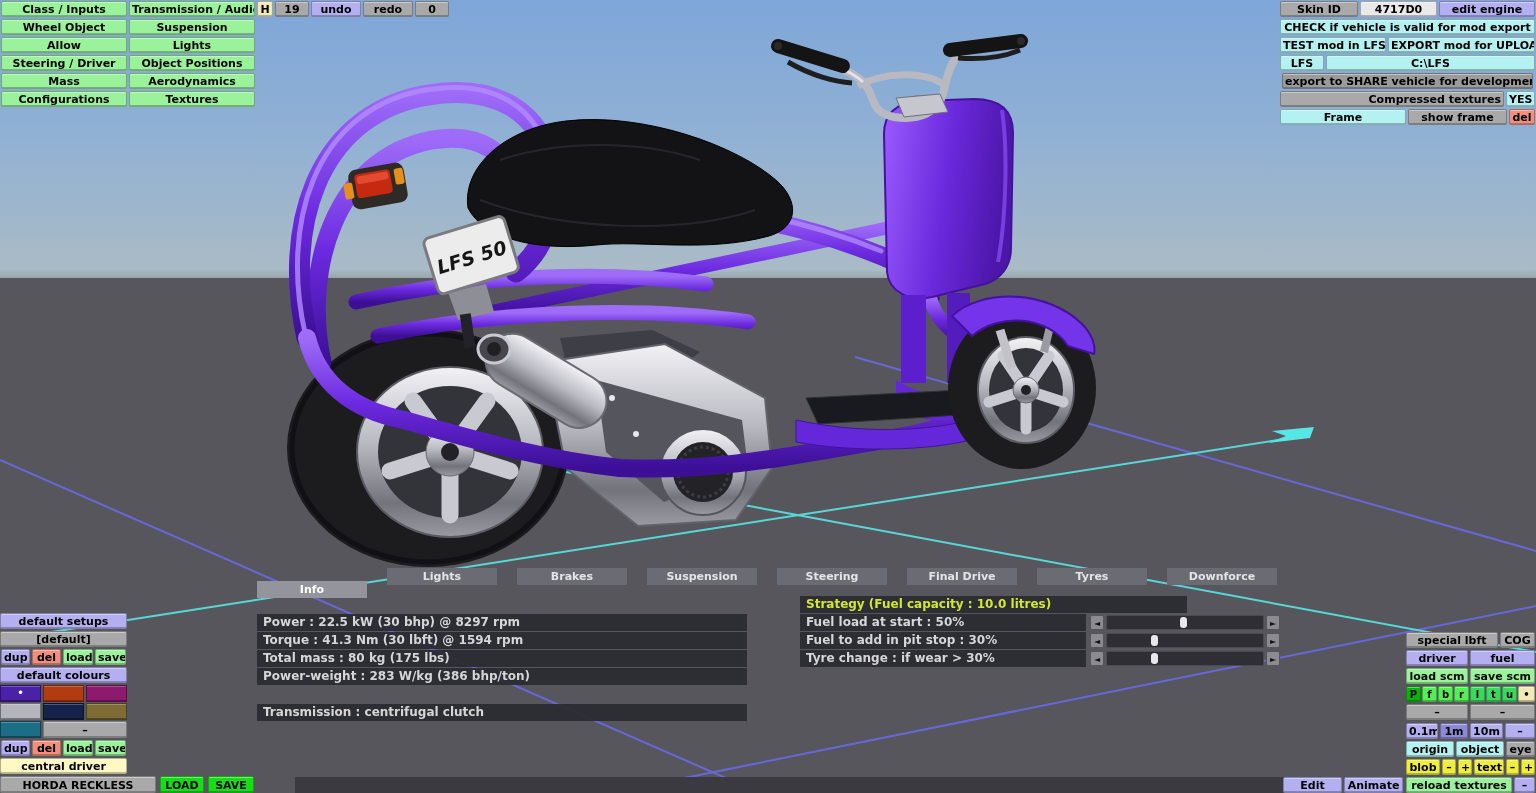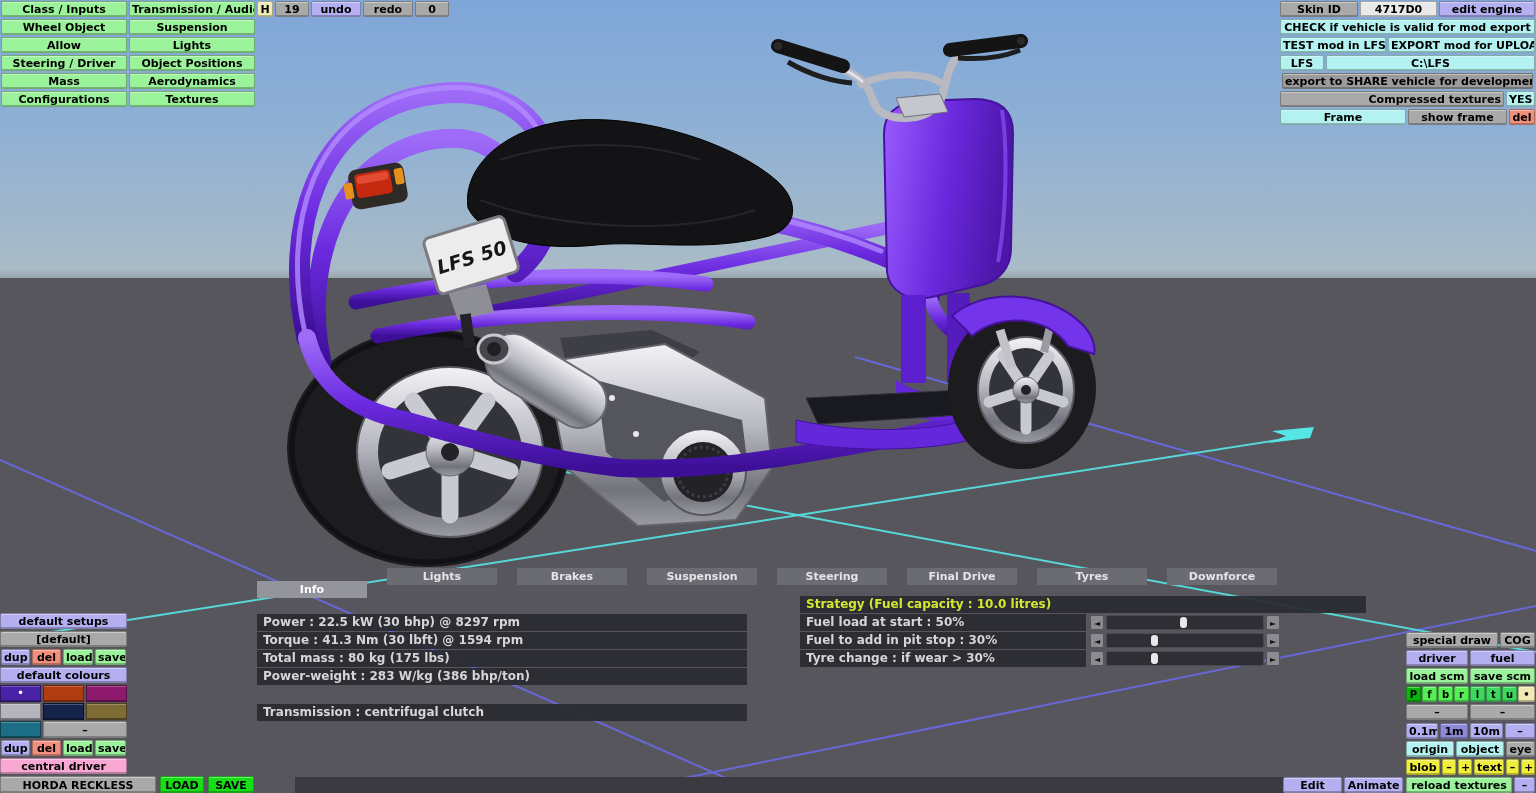--- a/index.html
+++ b/index.html
@@ -9,21 +9,21 @@
        background:linear-gradient(#7ea6d8 0%,#8fb0d5 45%,#a9bbc6 97%,#98a6ab 100%);}
   .ground{position:absolute;left:0;top:278px;width:1536px;height:515px;background:#56565c;}
   #scene{position:absolute;left:0;top:0;}
   .btn{position:absolute;height:16px;line-height:16px;text-align:center;font-size:11px;
        font-weight:bold;color:#000;box-sizing:border-box;border:1px solid rgba(40,40,40,.35);
        border-radius:2px;white-space:nowrap;overflow:hidden;padding:0 2px;
        box-shadow:inset 0 1px 0 rgba(255,255,255,.4),inset 0 -1px 0 rgba(0,0,0,.25);cursor:default;}
   .green{background:#9af29a}.bgreen{background:#17dd17}.gray{background:#a9a9a9}
   .dgray{background:#9b9b9b}.lav{background:#b3aff1}.lavsel{background:#8d89d6}
   .cyan{background:#b4f1f1}.salmon{background:#f0907c}.white{background:#e9e9e9}
-  .cream{background:#f2eab4}.yellow{background:#f0ee3c}.ltgray{background:#f9a8d4}
+  .cream{background:#f2eab4}.yellow{background:#f0ee3c}.ltgray{background:#fef9c3}
   .drow{position:absolute;height:17px;line-height:17px;background:rgba(42,42,50,.93);
         color:#d6d6d8;font-size:12px;font-weight:bold;padding:0 6px;box-sizing:border-box;
         white-space:nowrap;overflow:hidden;}
   .tab{position:absolute;height:17px;line-height:17px;width:110px;background:#6b6b73;
        color:#e4e4e6;text-align:center;font-size:11px;font-weight:bold;cursor:default;}
   .tab.sel{background:#94949c;color:#fff;margin-top:13px;}
   .hdr{color:#d3e830;}
   .sl-arrow{position:absolute;width:14px;height:15px;background:#8b8b91;color:#111;
         font-size:8px;line-height:15px;text-align:center;border:1px solid #55555c;
         box-sizing:border-box;border-radius:2px;}
@@ -229,21 +229,21 @@
   <div class="tab" style="left:907px;top:568px">Final Drive</div>
   <div class="tab" style="left:1037px;top:568px">Tyres</div>
   <div class="tab" style="left:1167px;top:568px">Downforce</div>
 
   <div class="drow" style="left:257px;top:614px;width:490px">Power : 22.5 kW (30 bhp) @ 8297 rpm</div>
   <div class="drow" style="left:257px;top:632px;width:490px">Torque : 41.3 Nm (30 lbft) @ 1594 rpm</div>
   <div class="drow" style="left:257px;top:650px;width:490px">Total mass : 80 kg (175 lbs)</div>
   <div class="drow" style="left:257px;top:668px;width:490px">Power-weight : 283 W/kg (386 bhp/ton)</div>
   <div class="drow" style="left:257px;top:704px;width:490px">Transmission : centrifugal clutch</div>
 
-  <div class="drow hdr" style="left:800px;top:596px;width:566px">Strategy (Fuel capacity : 10.0 litres)</div>
+  <div class="drow hdr" style="left:800px;top:596px;width:387px">Strategy (Fuel capacity : 10.0 litres)</div>
 
   <div class="drow" style="left:800px;top:614px;width:286px">Fuel load at start : 50%</div>
   <div class="sl-arrow" style="left:1090px;top:615px">◄</div>
   <div class="sl-track" style="left:1106px;top:615px;width:158px">
     <div class="sl-thumb" style="left: 47%;"></div>
   </div>
   <div class="sl-arrow" style="left:1266px;top:615px">►</div>
 
   <div class="drow" style="left:800px;top:632px;width:286px">Fuel to add in pit stop : 30%</div>
   <div class="sl-arrow" style="left:1090px;top:633px">◄</div>
@@ -283,21 +283,21 @@
   <div class="btn green" style="left:95px;top:740px;width:31px">save</div>
 
   <div class="btn ltgray" style="left:0;top:758px;width:127px">central driver</div>
 
   <div class="btn gray" style="left:0;top:776px;width:156px;height:17px;line-height:17px">HORDA RECKLESS</div>
   <div class="btn bgreen" style="left:160px;top:776px;width:44px;height:17px;line-height:17px">LOAD</div>
   <div class="btn bgreen" style="left:208px;top:776px;width:46px;height:17px;line-height:17px">SAVE</div>
 
   <div class="msgbar"></div>
 
-  <div class="btn gray" style="left:1406px;top:632px;width:92px">special draw</div>
+  <div class="btn gray" style="left:1406px;top:632px;width:92px">special lbft</div>
   <div class="btn gray" style="left:1500px;top:632px;width:35px">COG</div>
   <div class="btn lav" style="left:1406px;top:650px;width:62px">driver</div>
   <div class="btn lav" style="left:1470px;top:650px;width:65px">fuel</div>
   <div class="btn green" style="left:1406px;top:668px;width:62px">load scm</div>
   <div class="btn green" style="left:1470px;top:668px;width:65px">save scm</div>
 
   <div class="btn" style="left: 1406px; top: 686px; width: 15px; font-size: 10px; background: rgb(10, 180, 10);">P</div>
   <div class="btn" style="left: 1422px; top: 686px; width: 15px; font-size: 10px; background: rgb(85, 239, 85);">f</div>
   <div class="btn" style="left: 1438px; top: 686px; width: 15px; font-size: 10px; background: rgb(85, 239, 85);">b</div>
   <div class="btn" style="left: 1454px; top: 686px; width: 15px; font-size: 10px; background: rgb(85, 239, 85);">r</div>

